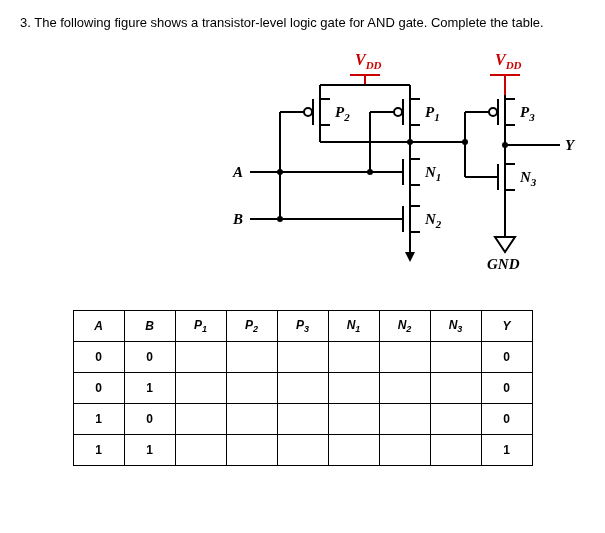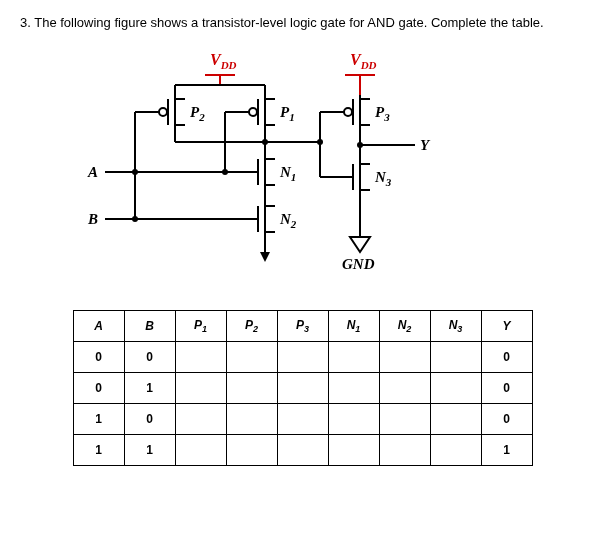--- a/index.html
+++ b/index.html
@@ -12,21 +12,21 @@
     color: #000;
   }
   .question {
     margin-bottom: 15px;
     line-height: 1.4;
   }
   .qnum {
     display: inline;
   }
   .circuit-container {
-    text-align: left;
+    text-align: right;
     margin: 10px 0 20px 0;
   }
   svg text { font-family: 'Times New Roman', serif; }
   .vdd { font-style: italic; font-weight: bold; fill: #c00; font-size: 16px; }
   .vdd-sub { font-style: italic; font-weight: bold; fill: #c00; font-size: 11px; }
   .lbl { font-style: italic; font-weight: bold; fill: #000; font-size: 15px; }
   .lbl-sub { font-style: italic; font-weight: bold; fill: #000; font-size: 11px; }
   .red { stroke:#c00; }
   .blk { stroke:#000; }
   table {

